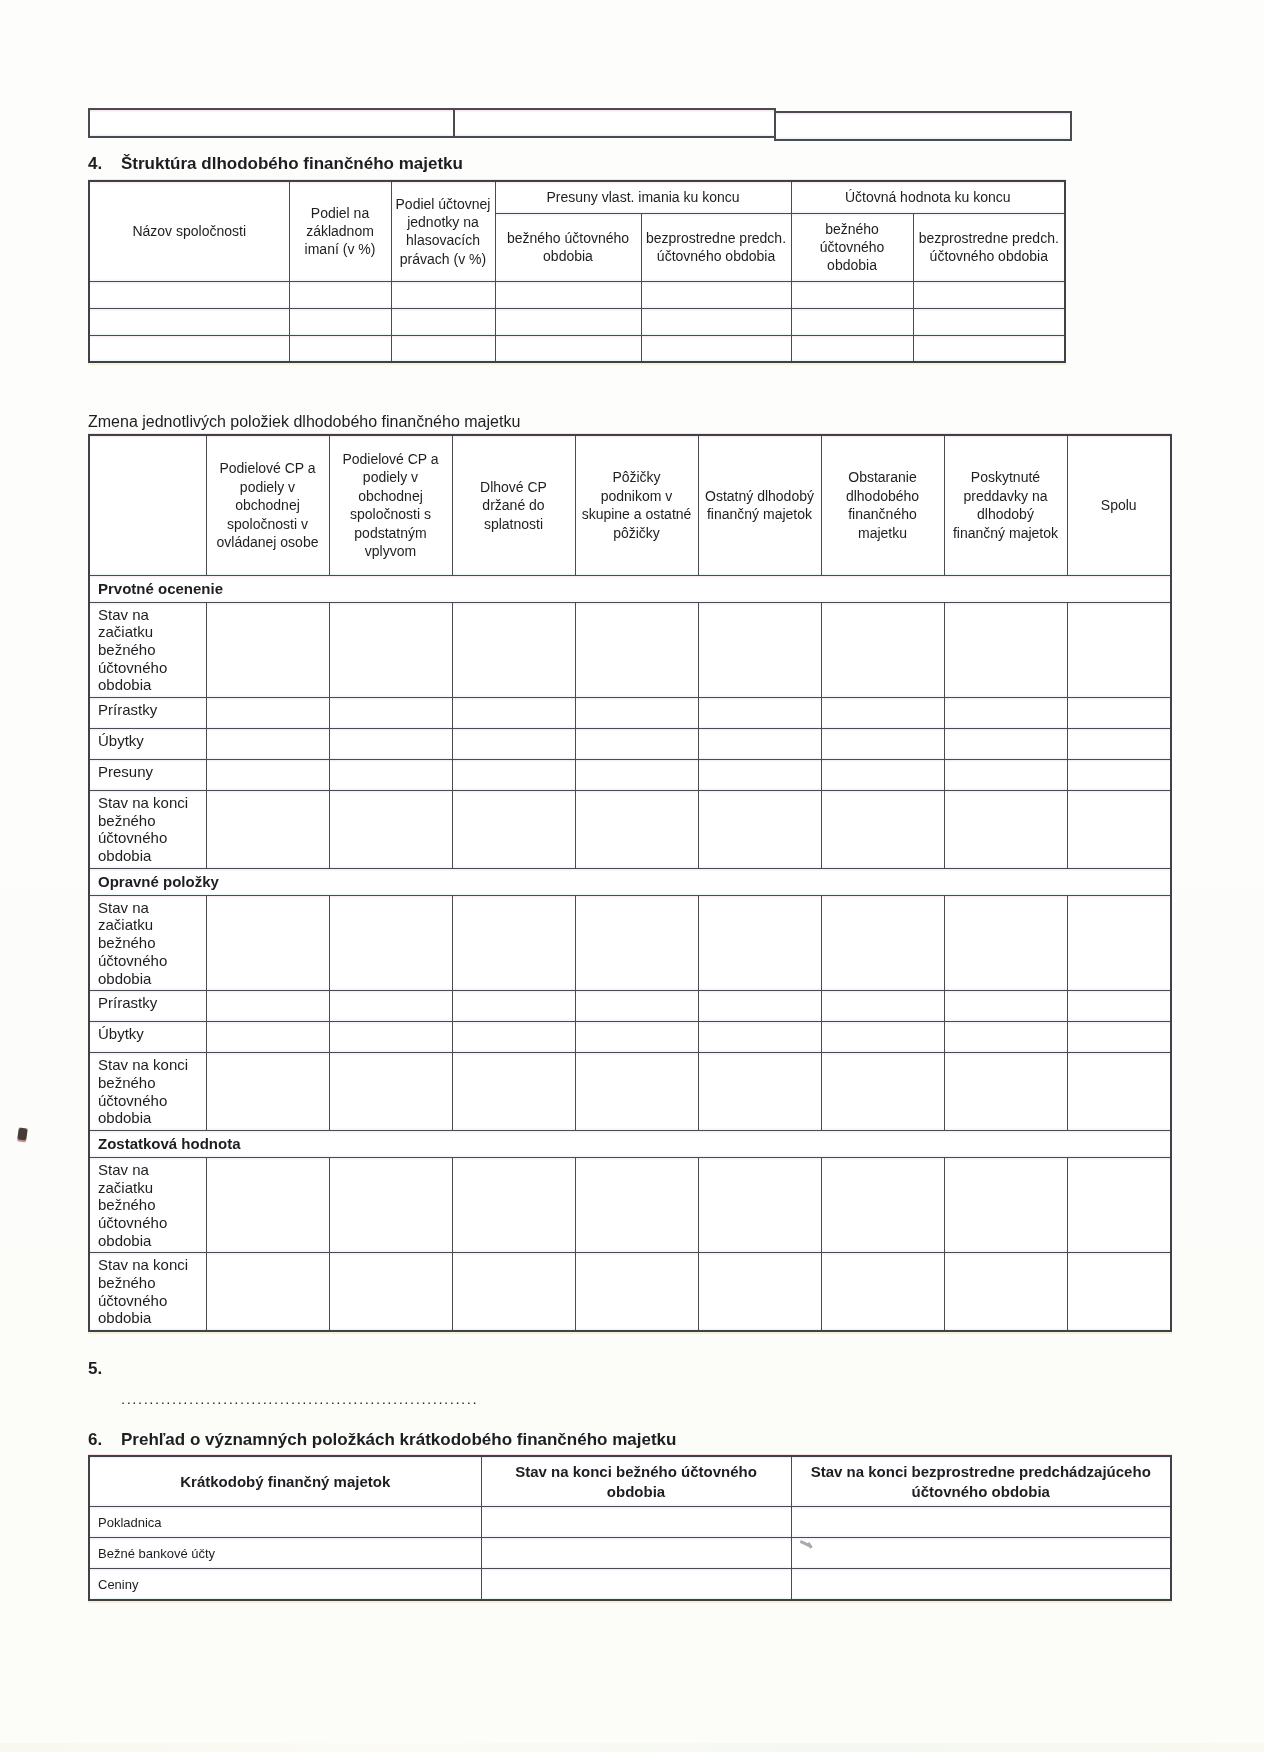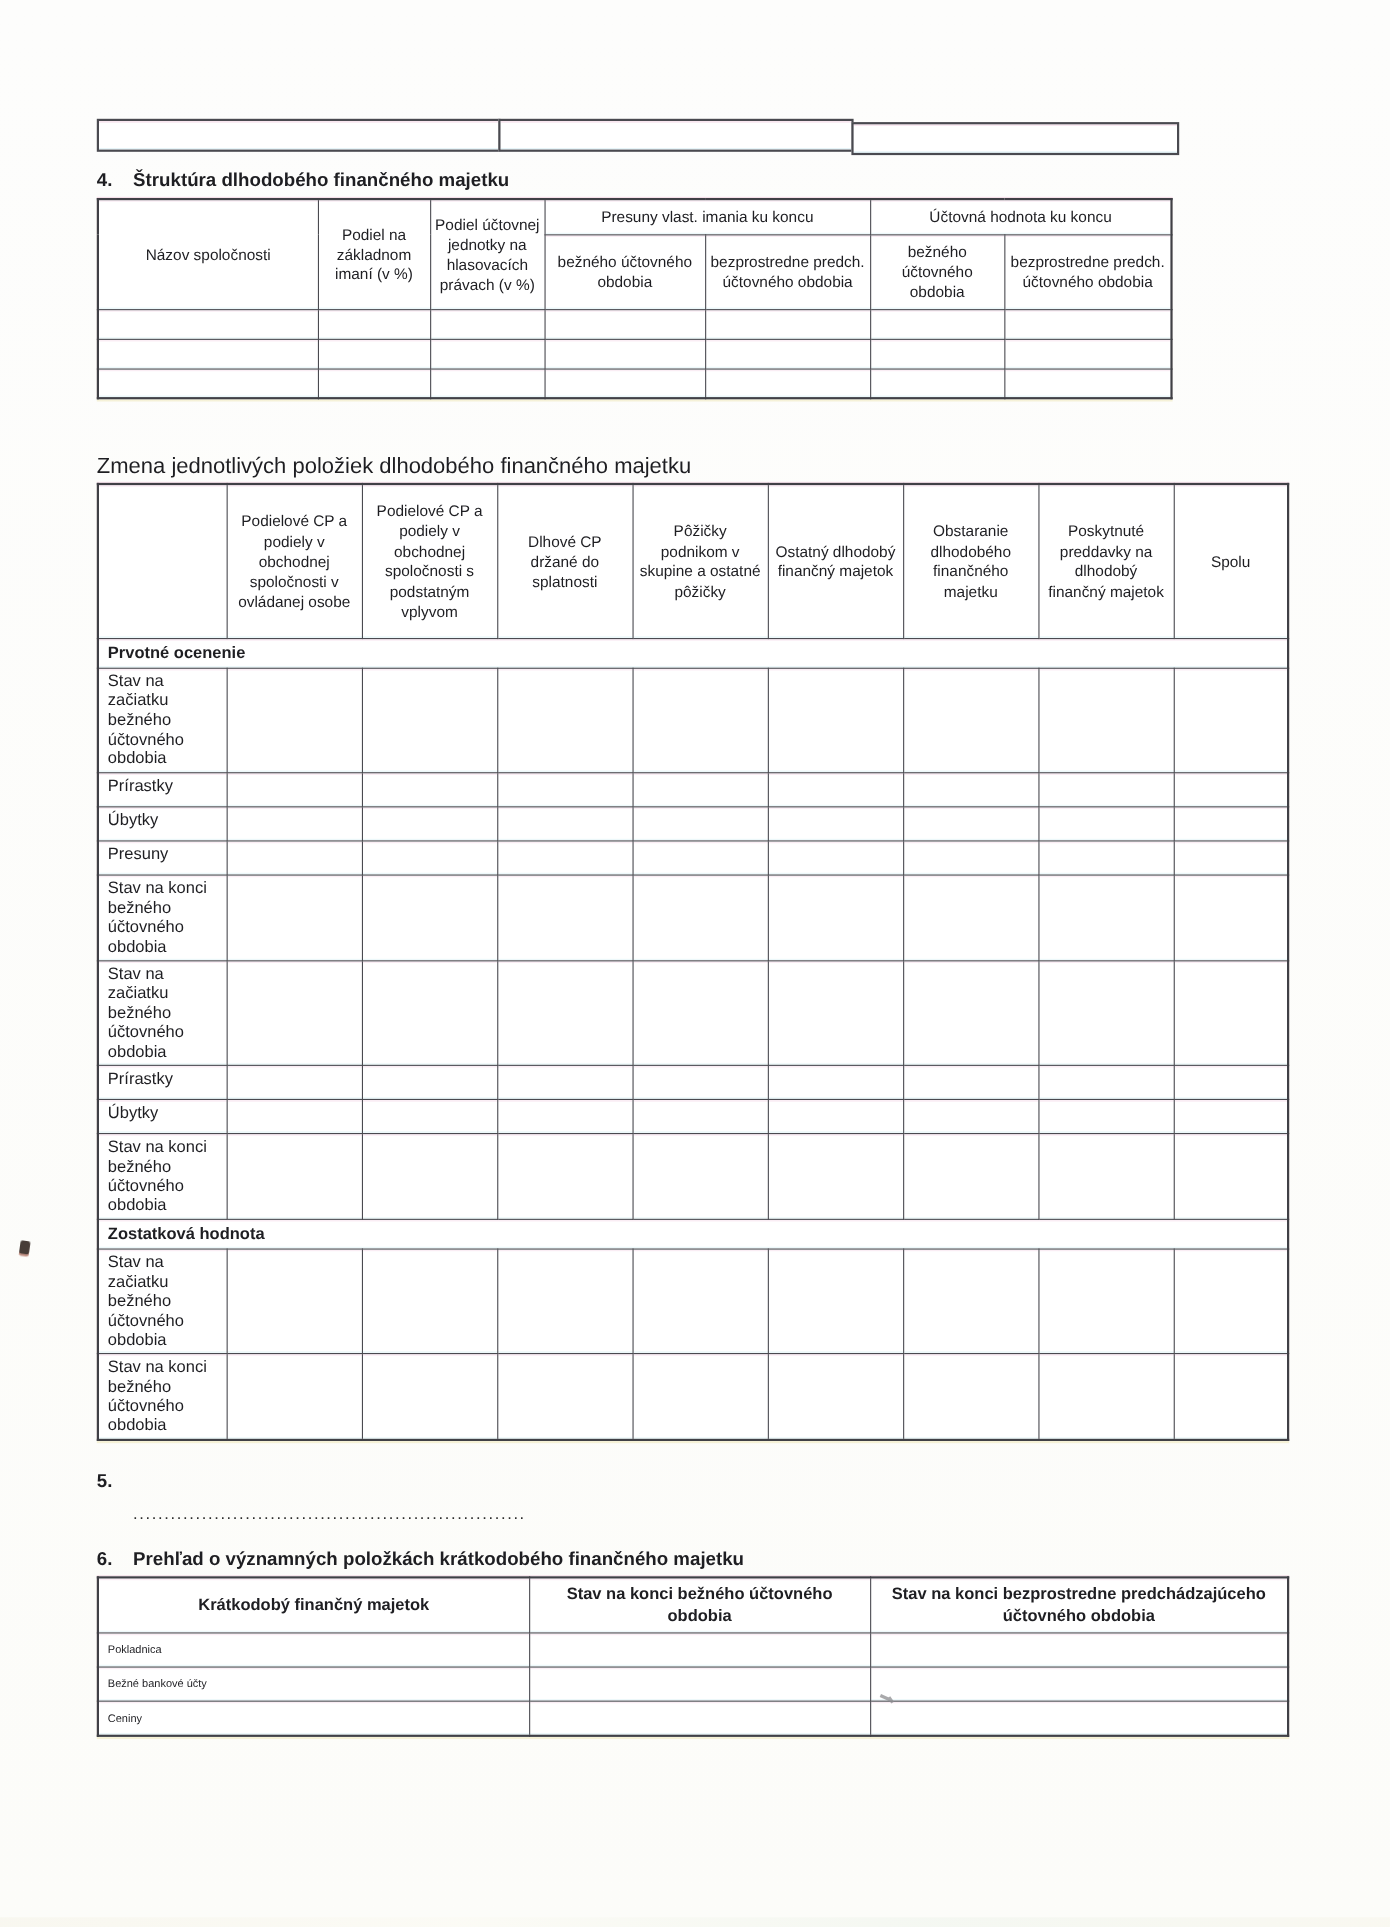--- a/index.html
+++ b/index.html
@@ -18,21 +18,21 @@
   .top-strip .cell { border:2px solid #4a4a50; height:30px; background:#fff;
     box-shadow: inset 0 1.5px 0 rgba(205,60,135,.12), inset 0 -1.5px 0 rgba(60,175,205,.12);}
   .top-strip .c1 { width:367px; }
   .top-strip .c2 { width:323px; margin-left:-2px; }
   .top-strip .c3 { width:298px; margin-left:-2px; transform:translateY(3px); }
 
   
   .sec-head { display:flex; font-weight:bold; font-size:17px; line-height:1.3; }
   .sec-head .num { width:33px; flex:0 0 33px; }
   .sec-head .txt { max-width:935px; }
-  .plain-head { font-size:20px; }
+  .plain-head { font-size:16px; }
 
   
   table { border-collapse:collapse; table-layout:fixed; background:#fff;
           border:2px solid #404046;
           box-shadow:0 2px 0 rgba(225,205,90,.22), 0 -1px 0 rgba(205,60,135,.15); }
   th, td { border:1.5px solid #4a4a50; font-weight:normal;
            box-shadow: inset 0 1.5px 0 rgba(205,60,135,.09), inset 0 -1.5px 0 rgba(60,175,205,.09); }
 
   .t1 { width:976px; margin-top:5px; }
   .t1 th { font-size:14px; text-align:center; vertical-align:middle; padding:2px 4px; line-height:1.3; }
@@ -46,21 +46,21 @@
   .t2 td.sec { font-weight:bold; font-size:15px; padding:4px 8px; height:27px; vertical-align:middle; }
   .t2 td.lbl { font-size:15px; padding:3px 4px 3px 8px; line-height:1.18; vertical-align:top; }
   .t2 tr.one { height:31px; }
 
   .dotted { margin-top:10px; margin-left:33px; font-size:15px; letter-spacing:1.5px; color:#2c2c2c; }
 
   .caption { margin-top:22px; font-size:16px; }
   .t3 { width:1082px; margin-top:4px; }
   .t3 thead th { font-weight:bold; font-size:15px; text-align:center; vertical-align:middle; padding:5px 8px; line-height:1.3; height:48px; }
   .t3 tbody tr { height:31px; }
-  .t3 tbody td { font-size:10px; padding:3px 8px; vertical-align:middle; }
+  .t3 tbody td { font-size:13px; padding:3px 8px; vertical-align:middle; }
 
   
   .mt16 { margin-top:12px; }
   .mt26 { margin-top:26px; }
   .mt24 { margin-top:22px; }
 
   
   .speck { position:absolute; left:18px; top:1128px; width:9px; height:12px;
            background:#473c37; border-radius:2px; transform:rotate(8deg);
            box-shadow:0 2px 0 rgba(150,60,40,.55); filter:blur(.4px); }
@@ -224,20 +224,23 @@
           <td class="e"></td>
           <td class="e"></td>
           <td class="e"></td>
           <td class="e"></td>
           <td class="e"></td>
           <td class="e"></td>
           <td class="e"></td>
         </tr>
 
       <tr>
+        <td class="sec" colspan="9">Opravné položky</td>
+      </tr>
+      <tr>
         <td class="lbl">Stav na začiatku bežného účtovného obdobia</td>
       <td class="e"></td>
           <td class="e"></td>
           <td class="e"></td>
           <td class="e"></td>
           <td class="e"></td>
           <td class="e"></td>
           <td class="e"></td>
           <td class="e"></td>
         </tr>

